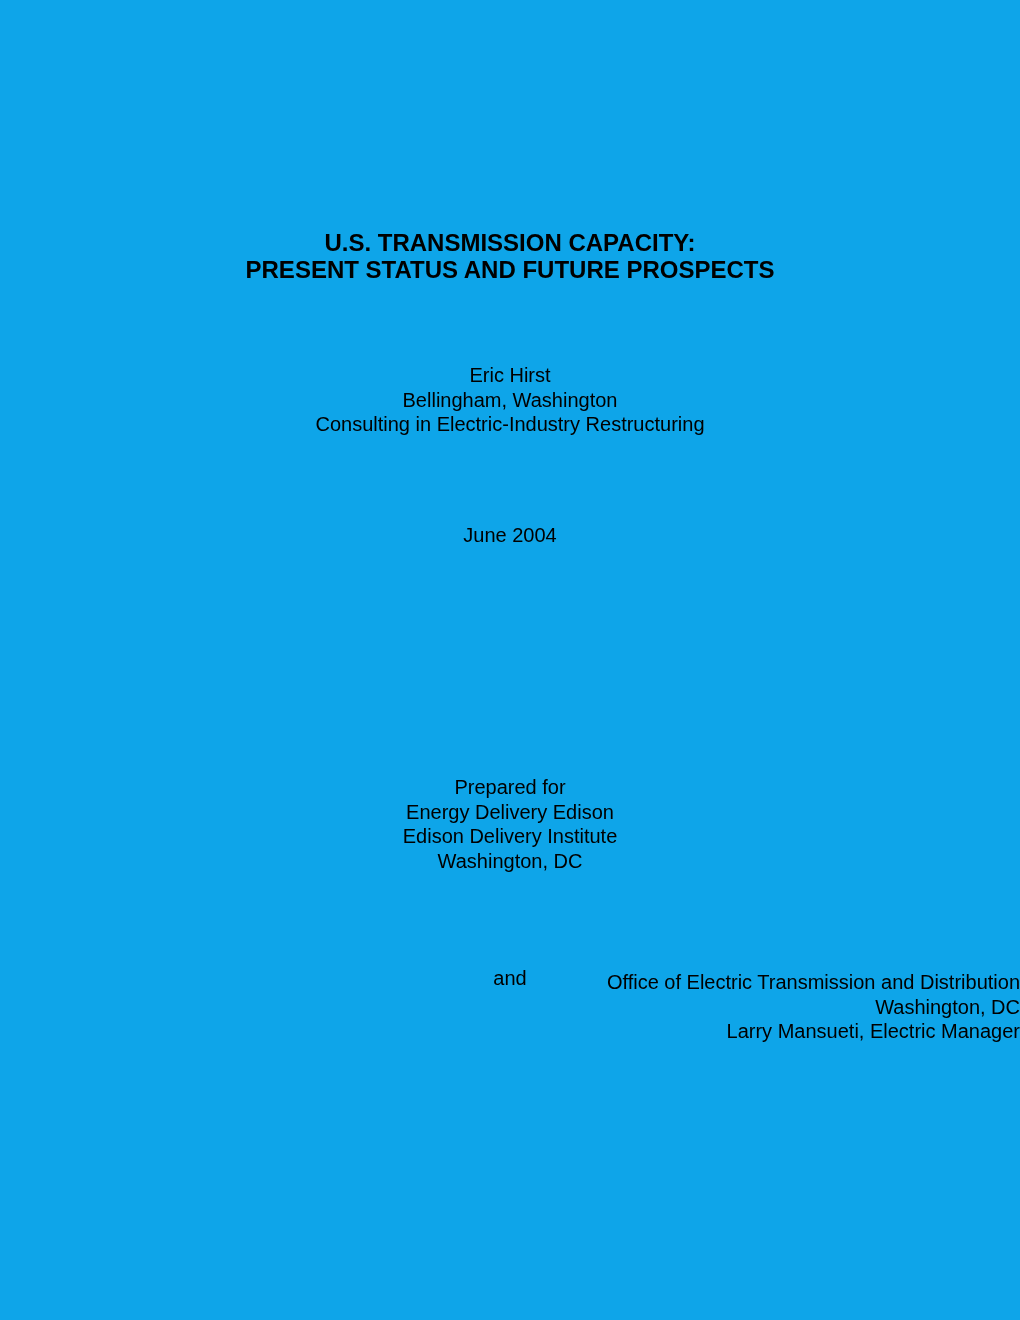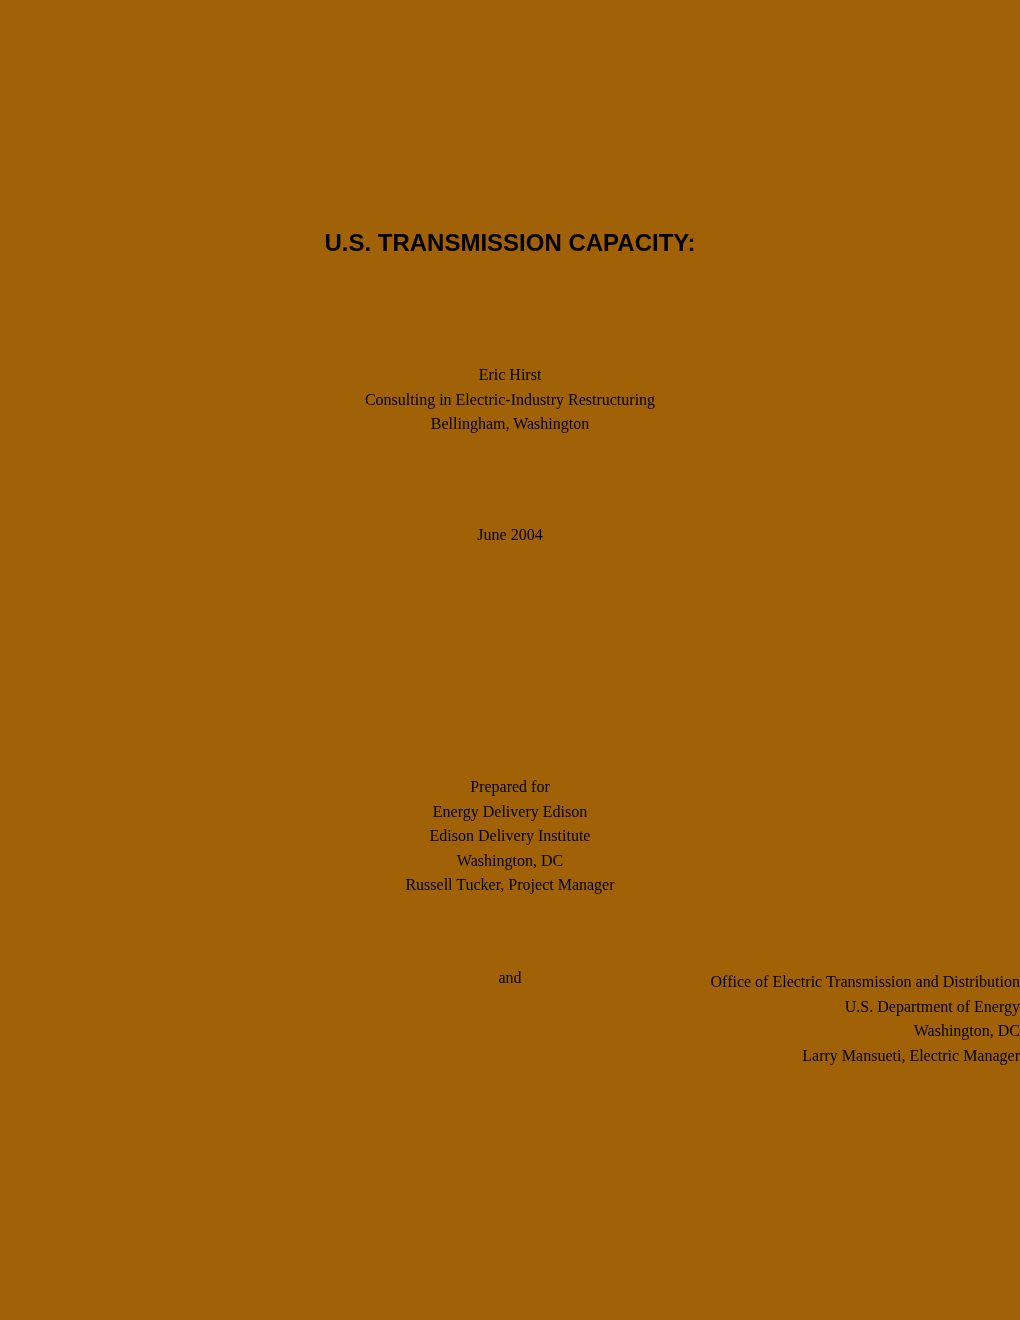--- a/index.html
+++ b/index.html
@@ -4,76 +4,75 @@
 <style>
   html, body {
     margin: 0;
     padding: 0;
     background: #ffffff;
   }
   .page {
     position: relative;
     width: 1020px;
     height: 1320px;
-    background: #a16207;
+    background: #0ea5e9;
     color: #000000;
     overflow: hidden;
   }
   .block {
     position: absolute;
     left: 0;
     width: 1020px;
     text-align: center;
   }
   .title-block {
     top: 229px;
     font-family: "Liberation Sans", sans-serif;
     font-weight: bold;
     font-size: 24px;
     line-height: 27px;
   }
   .serif-block {
-    font-family: Liberation Serif, serif;
-    font-size: 16px;
+    font-family: Liberation Sans, sans-serif;
+    font-size: 20px;
     line-height: 24.5px;
   }
   .author-block  { top: 363px; }
   .date-block    { top: 523px; }
   .prepared-block{ top: 775px; }
   .and-block     { top: 966px; }
   .doe-block     { top: 970px; text-align: right; }
   .line { white-space: nowrap; }
 </style>
 </head>
 <body>
 
 <div class="page">
 
   <div class="block title-block">
     <div class="line">U.S. TRANSMISSION CAPACITY:</div>
+    <div class="line">PRESENT STATUS AND FUTURE PROSPECTS</div>
   </div>
 
   <div class="block serif-block author-block">
     <div class="line">Eric Hirst</div>
+    <div class="line">Bellingham, Washington</div>
     <div class="line">Consulting in Electric-Industry Restructuring</div>
-    <div class="line">Bellingham, Washington</div>
   </div>
 
   <div class="block serif-block date-block">June 2004</div>
 
   <div class="block serif-block prepared-block">
     <div class="line">Prepared for</div>
     <div class="line">Energy Delivery Edison</div>
     <div class="line">Edison Delivery Institute</div>
     <div class="line">Washington, DC</div>
-    <div class="line">Russell Tucker, Project Manager</div>
   </div>
 
   <div class="block serif-block and-block">and</div>
 
   <div class="block serif-block doe-block">
     <div class="line">Office of Electric Transmission and Distribution</div>
-    <div class="line">U.S. Department of Energy</div>
     <div class="line">Washington, DC</div>
     <div class="line">Larry Mansueti, Electric Manager</div>
   </div>
 
 </div>
 
 </body></html>

